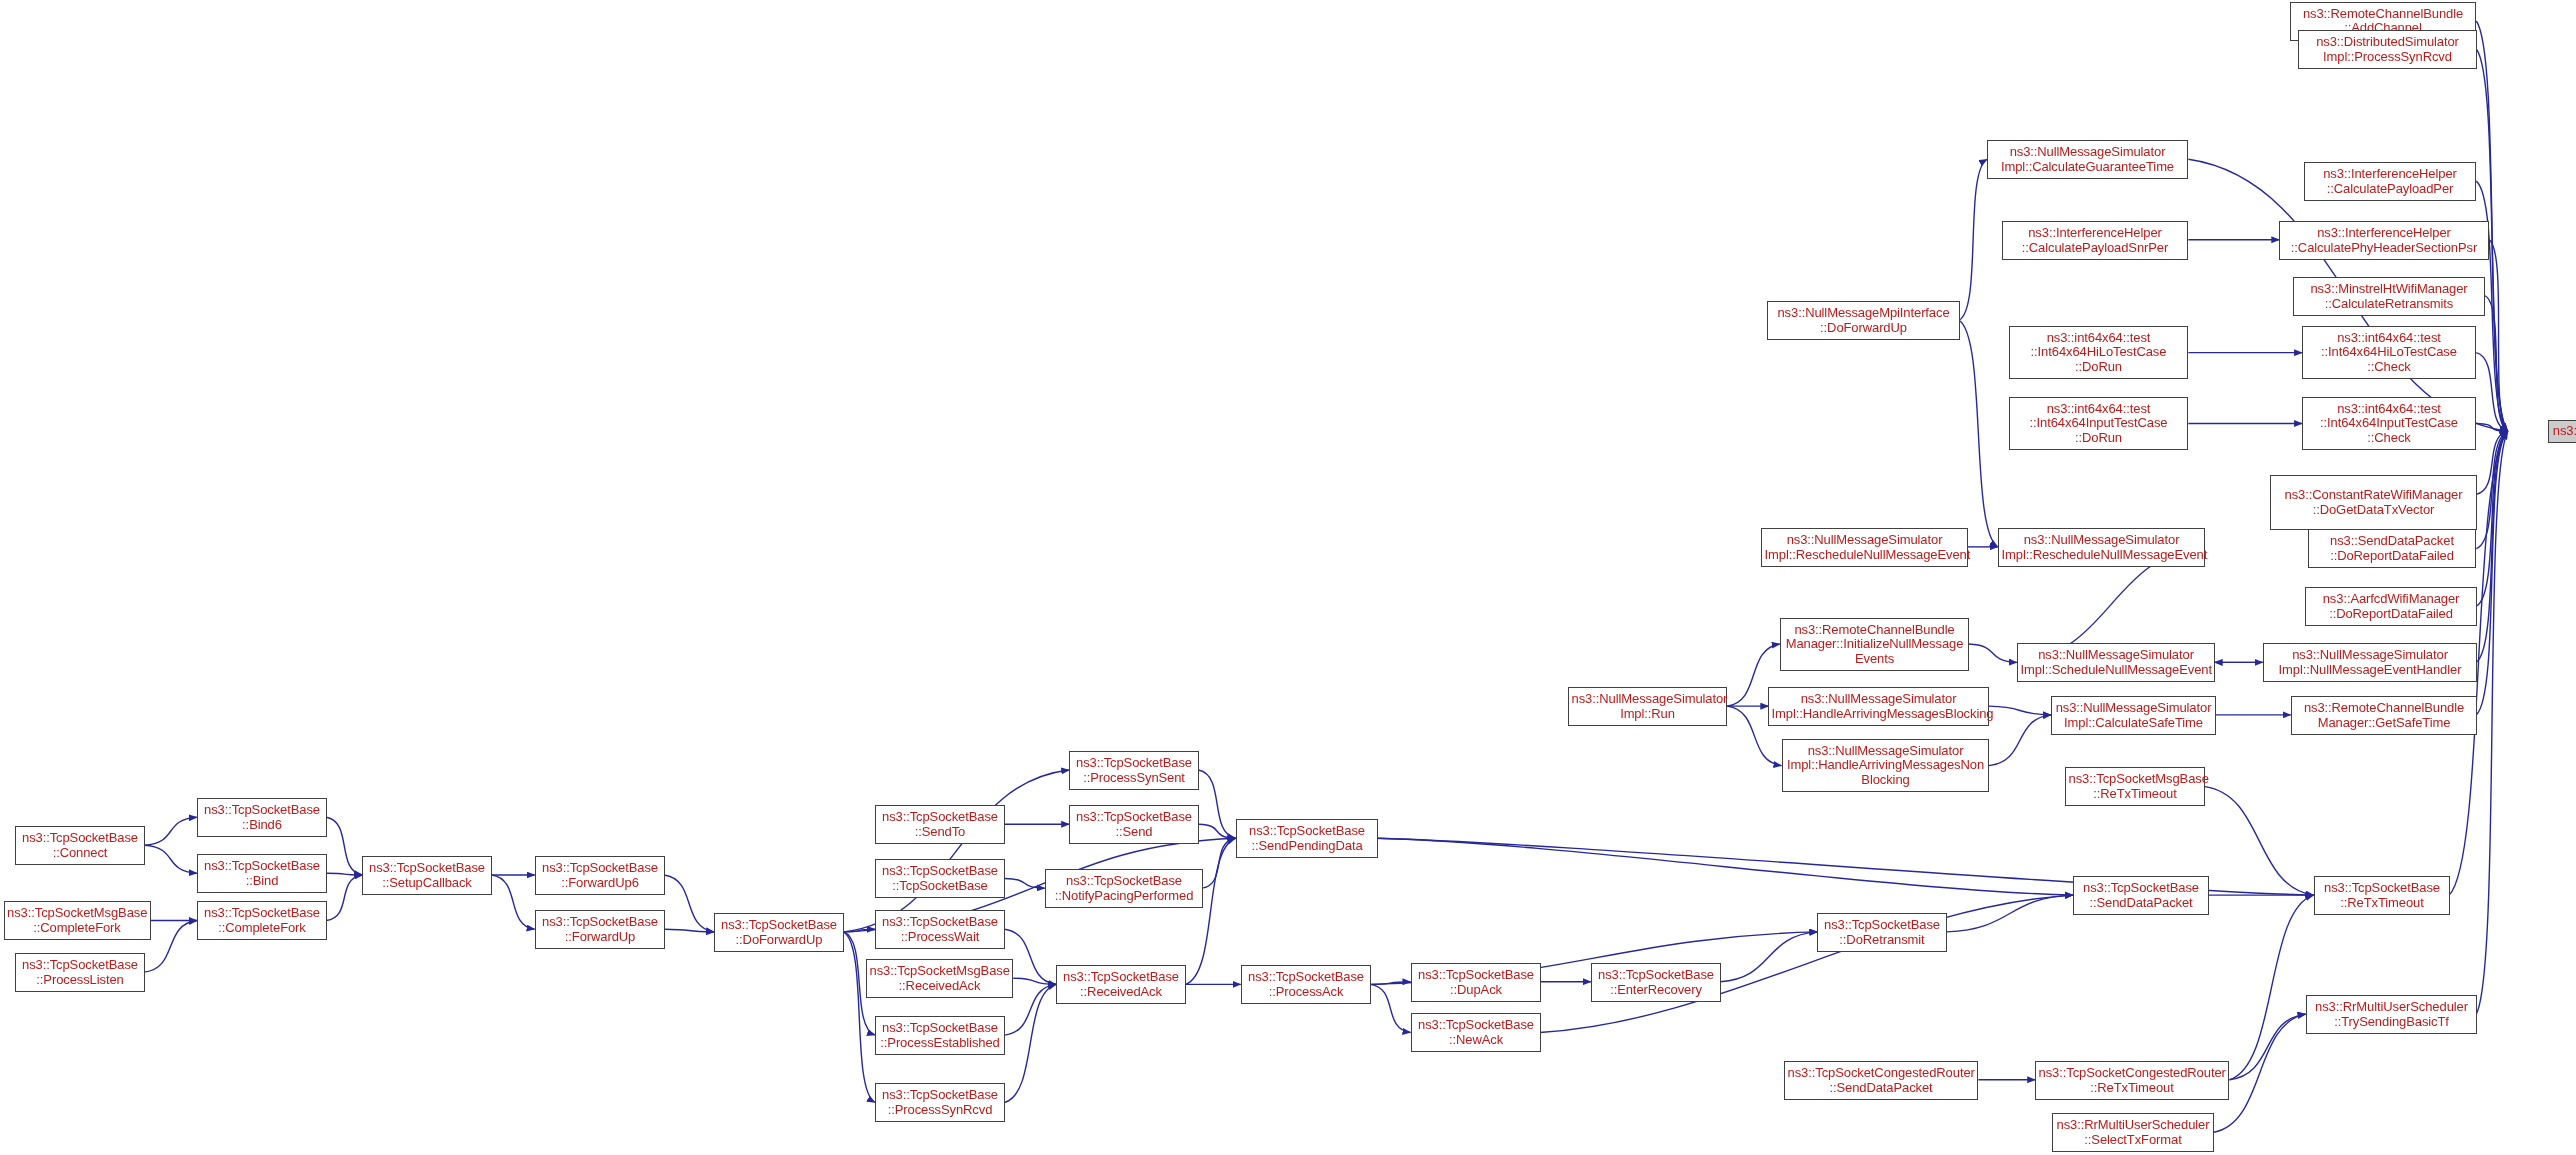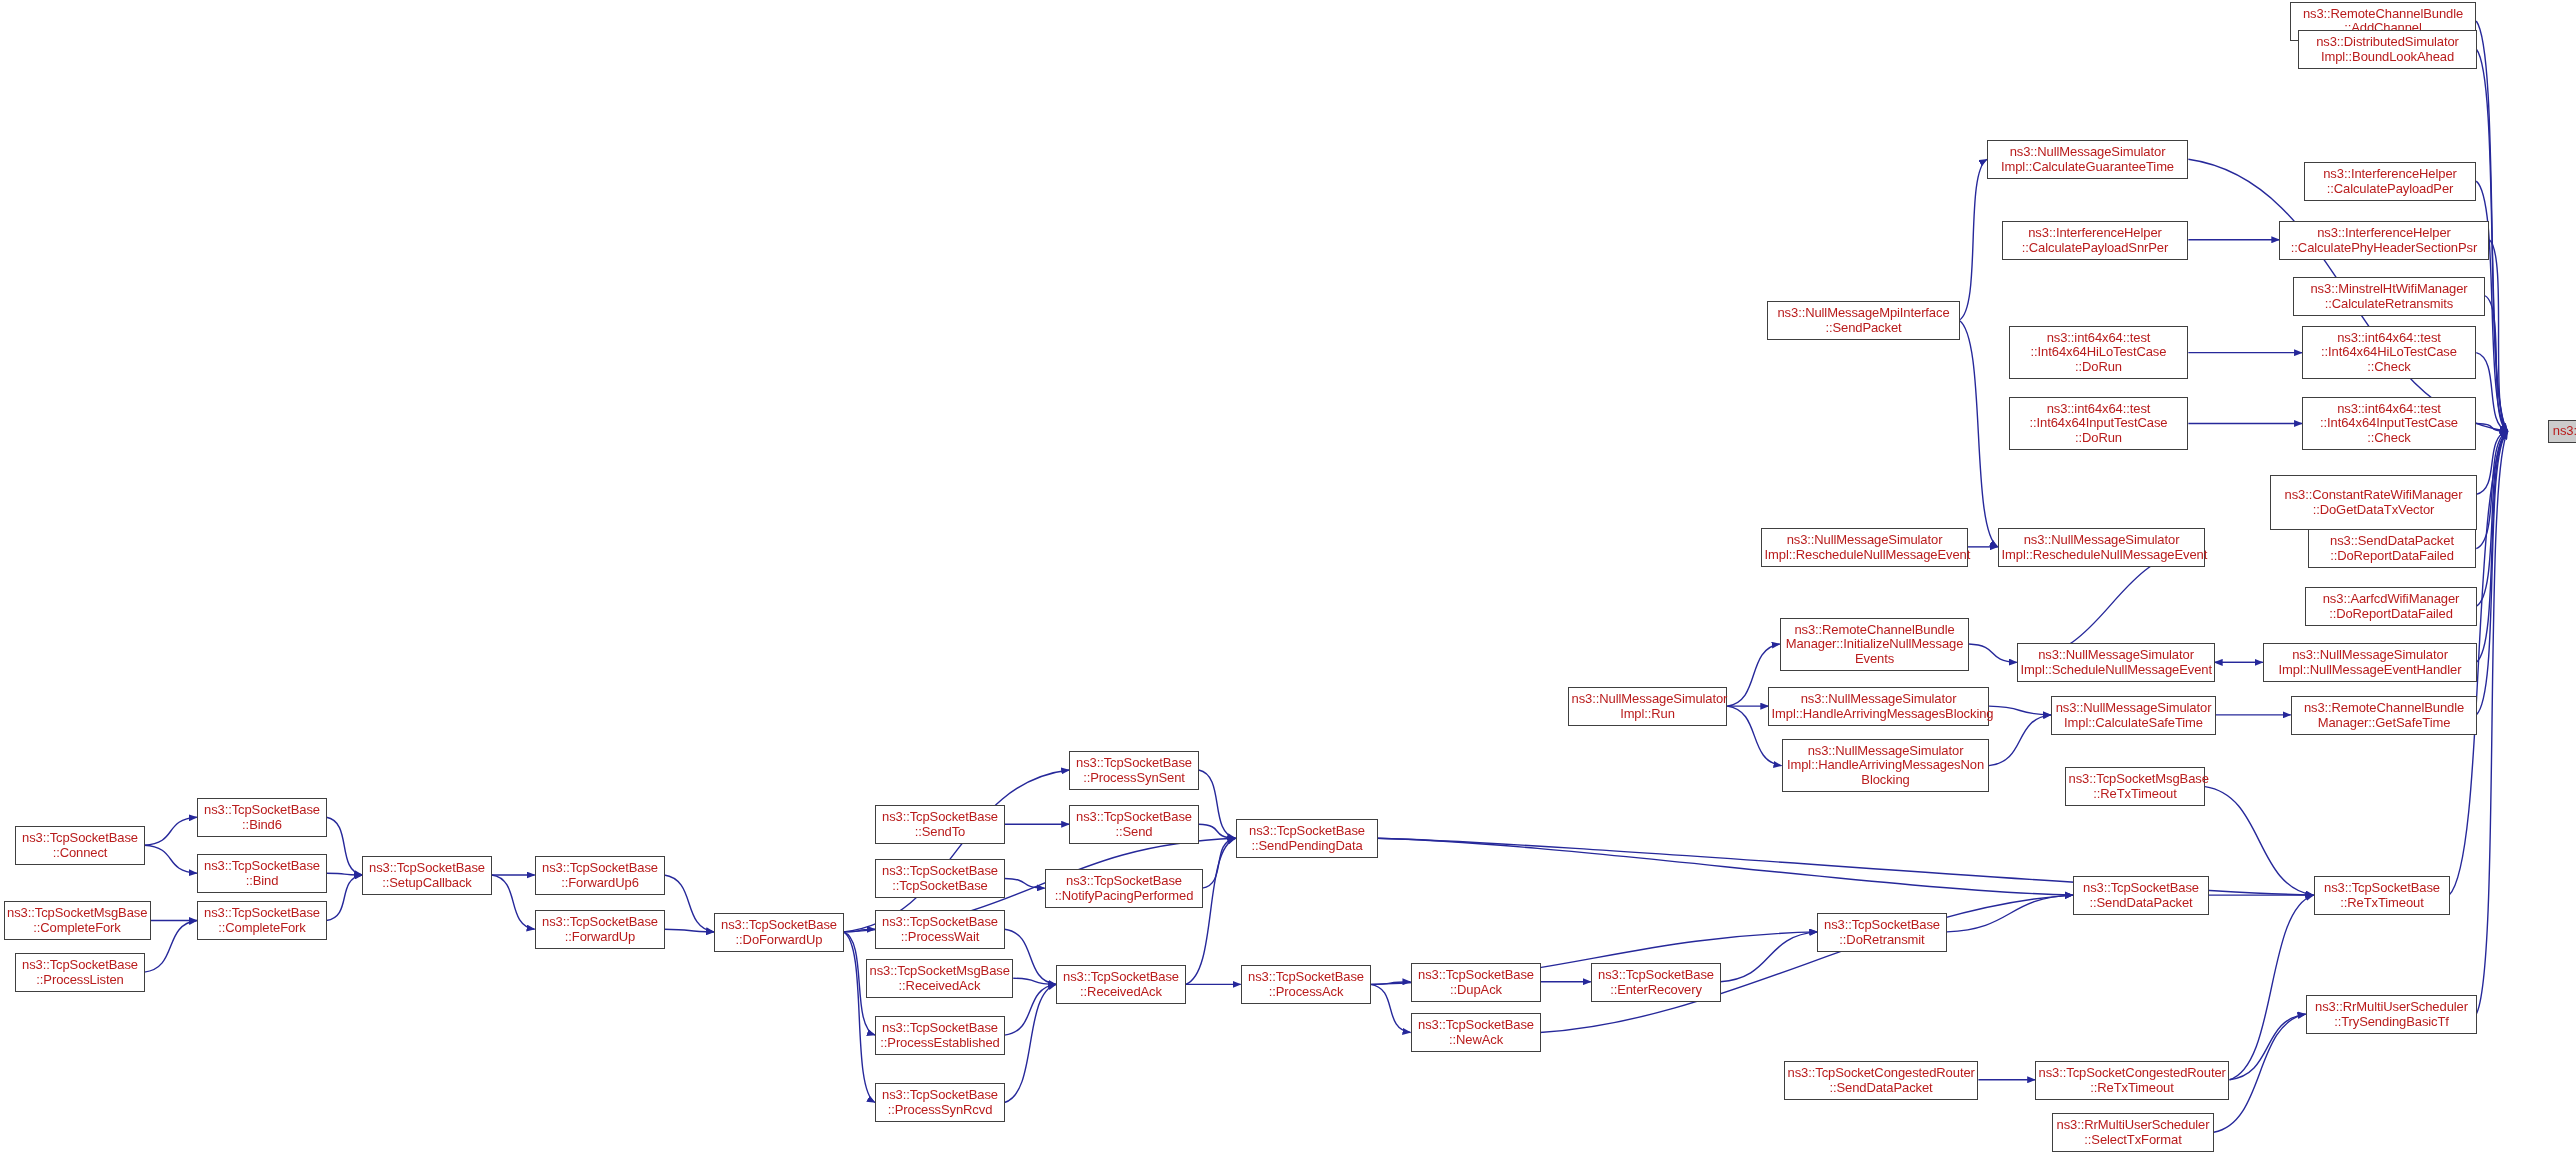--- a/index.html
+++ b/index.html
@@ -97,33 +97,33 @@
         <path d="M2273,807 C2316.95,807.8 2300.05,816.2 2344,817" marker-end="url(#ah)"></path>
         <path d="M2273,875 C2316.95,870.36 2300.05,821.64 2344,817" marker-end="url(#ah)"></path>
         <path d="M2532,817 C2582.7,817 2567.3,817 2618,817" marker-end="url(#ah)"></path>
         <path d="M2830,817 C2858.2,791.08 2837.8,518.92 2866,493" marker-end="url(#ah)"></path>
       </g>
   </svg>
   <div id="nodes">
       <div class="node" style="left: 2290px; top: 1.8px; width: 186px; height: 39px;"><span class="lbl">ns3::RemoteChannelBundle
 ::AddChannel</span></div>
       <div class="node" style="left: 2298px; top: 30px; width: 179px; height: 39px;"><span class="lbl">ns3::DistributedSimulator
-Impl::BoundLookAhead</span></div>
+Impl::ProcessSynRcvd</span></div>
       <div class="node" style="left: 1987px; top: 140px; width: 201px; height: 39px;"><span class="lbl">ns3::NullMessageSimulator
 Impl::CalculateGuaranteeTime</span></div>
       <div class="node" style="left: 2304px; top: 162px; width: 172px; height: 39px;"><span class="lbl">ns3::InterferenceHelper
 ::CalculatePayloadPer</span></div>
       <div class="node" style="left: 2002px; top: 221px; width: 186px; height: 39px;"><span class="lbl">ns3::InterferenceHelper
 ::CalculatePayloadSnrPer</span></div>
       <div class="node" style="left: 2279px; top: 221px; width: 210px; height: 39px;"><span class="lbl">ns3::InterferenceHelper
 ::CalculatePhyHeaderSectionPsr</span></div>
       <div class="node" style="left: 2293px; top: 277px; width: 192px; height: 39px;"><span class="lbl">ns3::MinstrelHtWifiManager
 ::CalculateRetransmits</span></div>
       <div class="node" style="left: 1767px; top: 301px; width: 193px; height: 39px;"><span class="lbl">ns3::NullMessageMpiInterface
-::SendPacket</span></div>
+::DoForwardUp</span></div>
       <div class="node" style="left: 2009px; top: 326px; width: 179px; height: 53px;"><span class="lbl">ns3::int64x64::test
 ::Int64x64HiLoTestCase
 ::DoRun</span></div>
       <div class="node" style="left: 2302px; top: 326px; width: 174px; height: 53px;"><span class="lbl">ns3::int64x64::test
 ::Int64x64HiLoTestCase
 ::Check</span></div>
       <div class="node" style="left: 2009px; top: 397px; width: 179px; height: 53px;"><span class="lbl">ns3::int64x64::test
 ::Int64x64InputTestCase
 ::DoRun</span></div>
       <div class="node" style="left: 2302px; top: 397px; width: 174px; height: 53px;"><span class="lbl">ns3::int64x64::test

